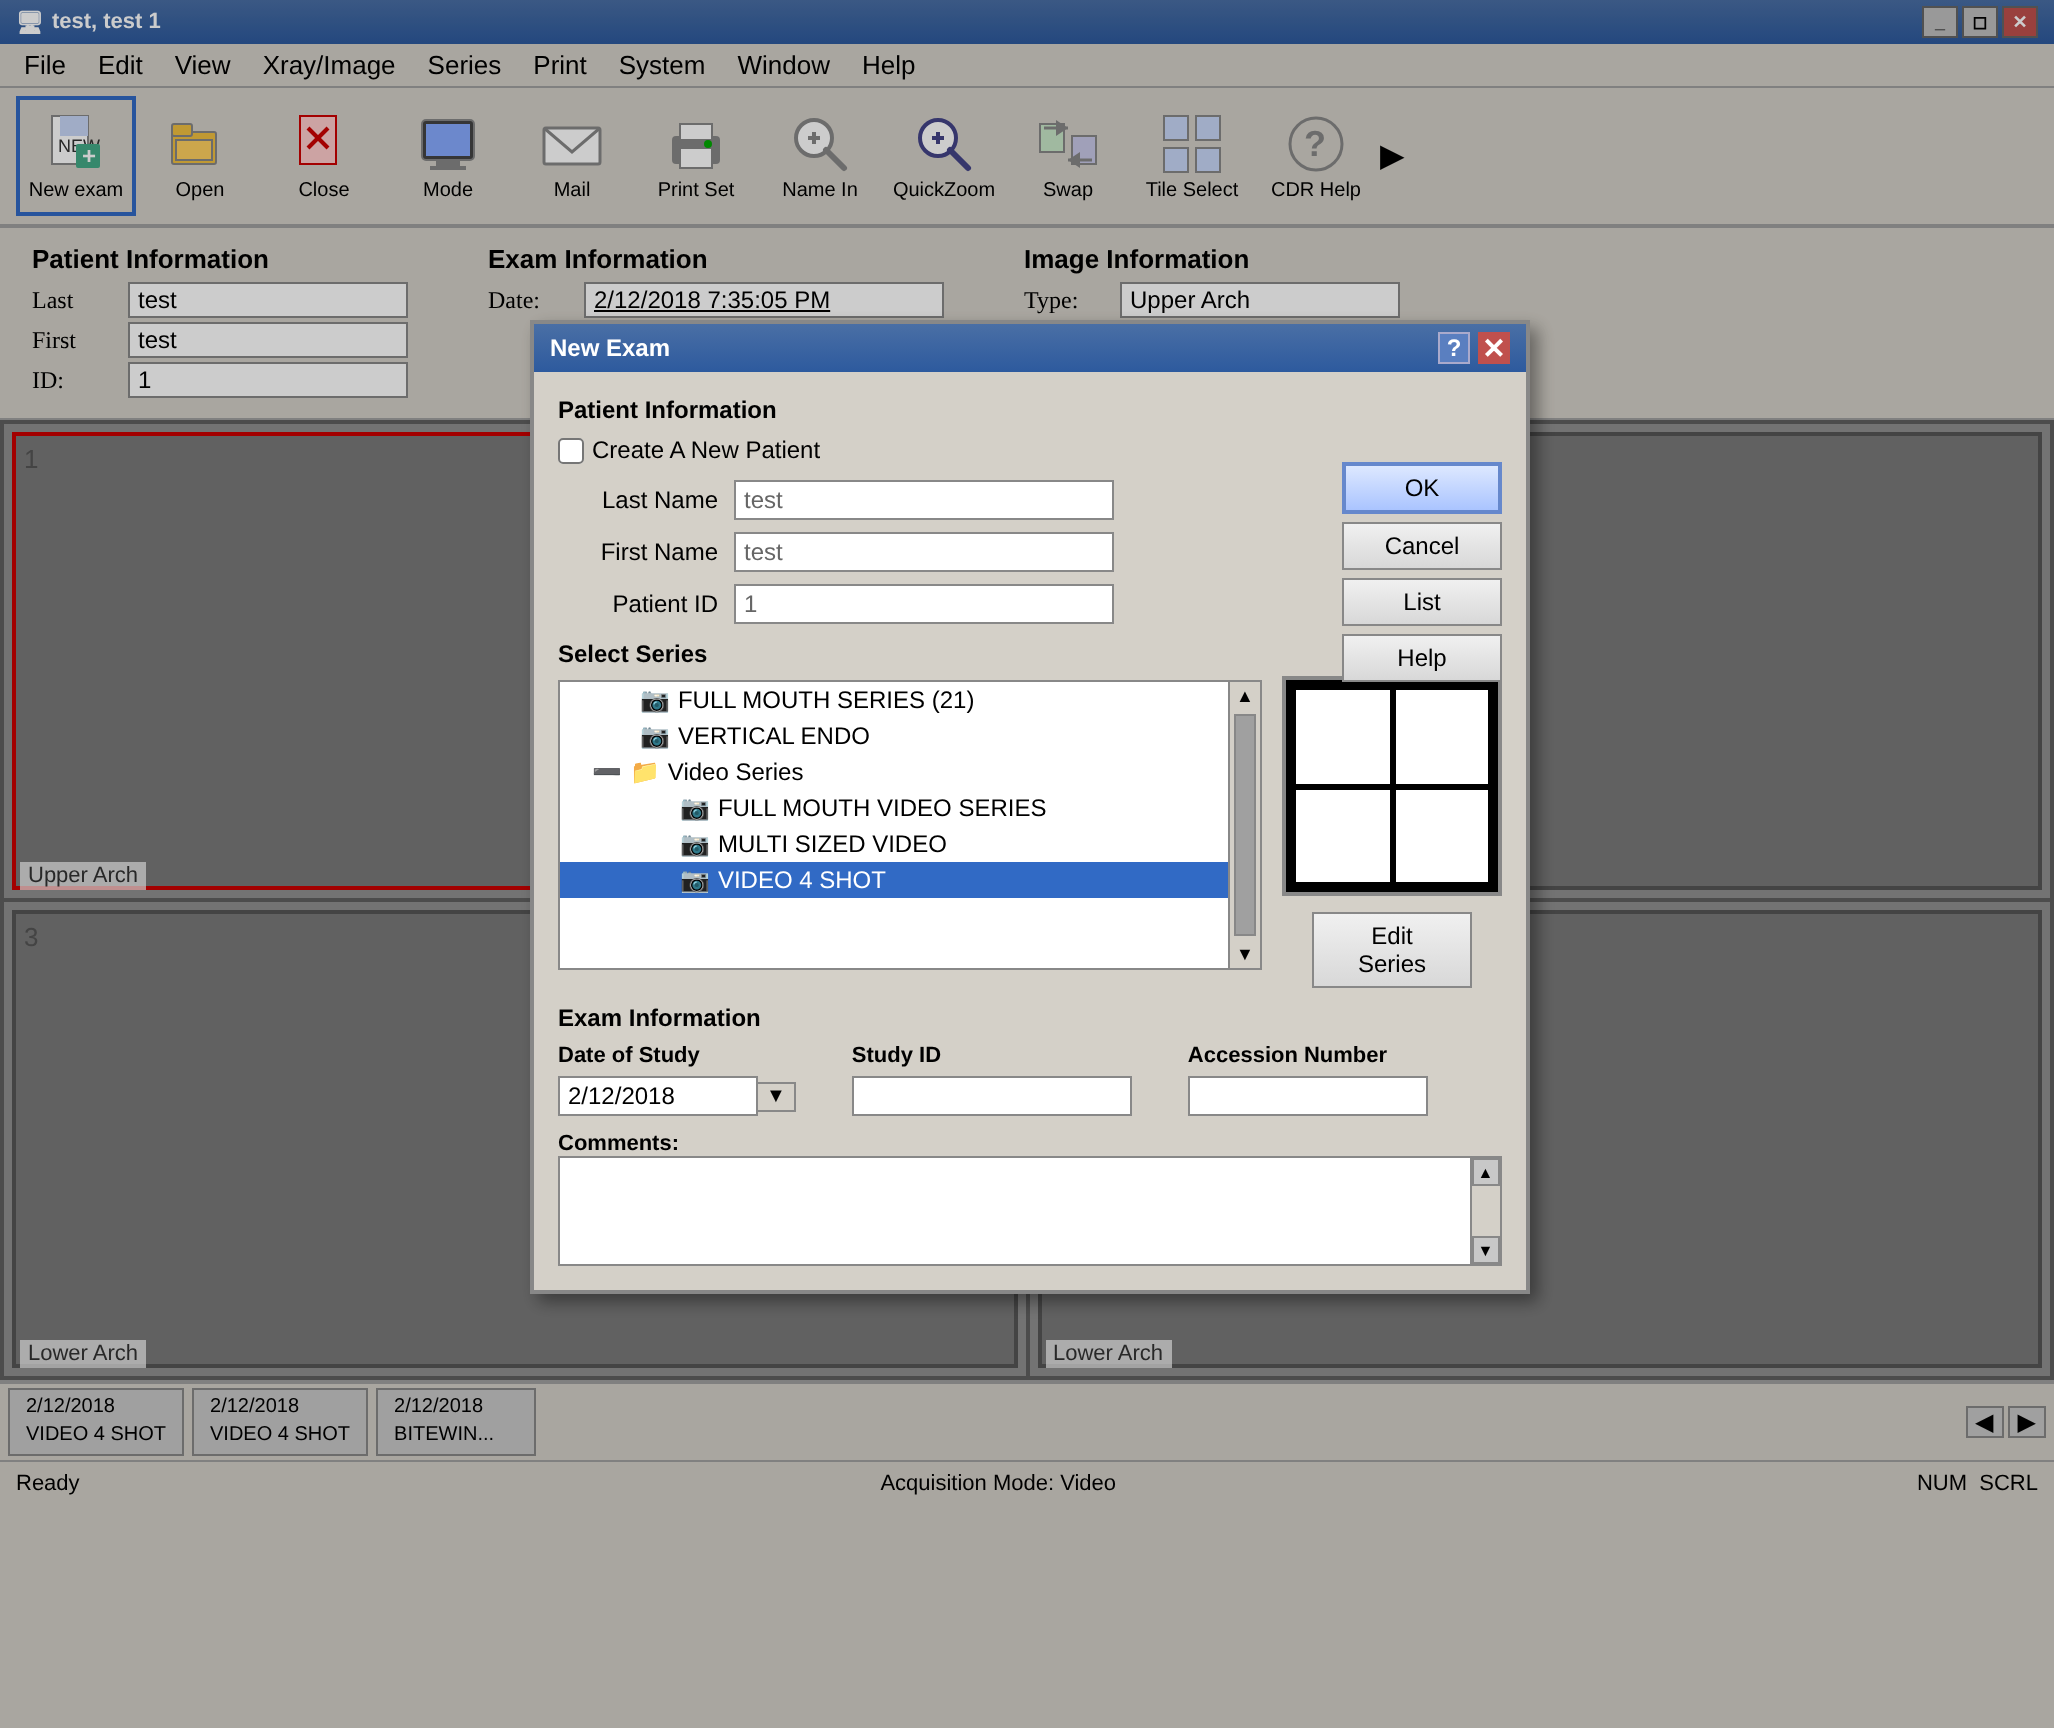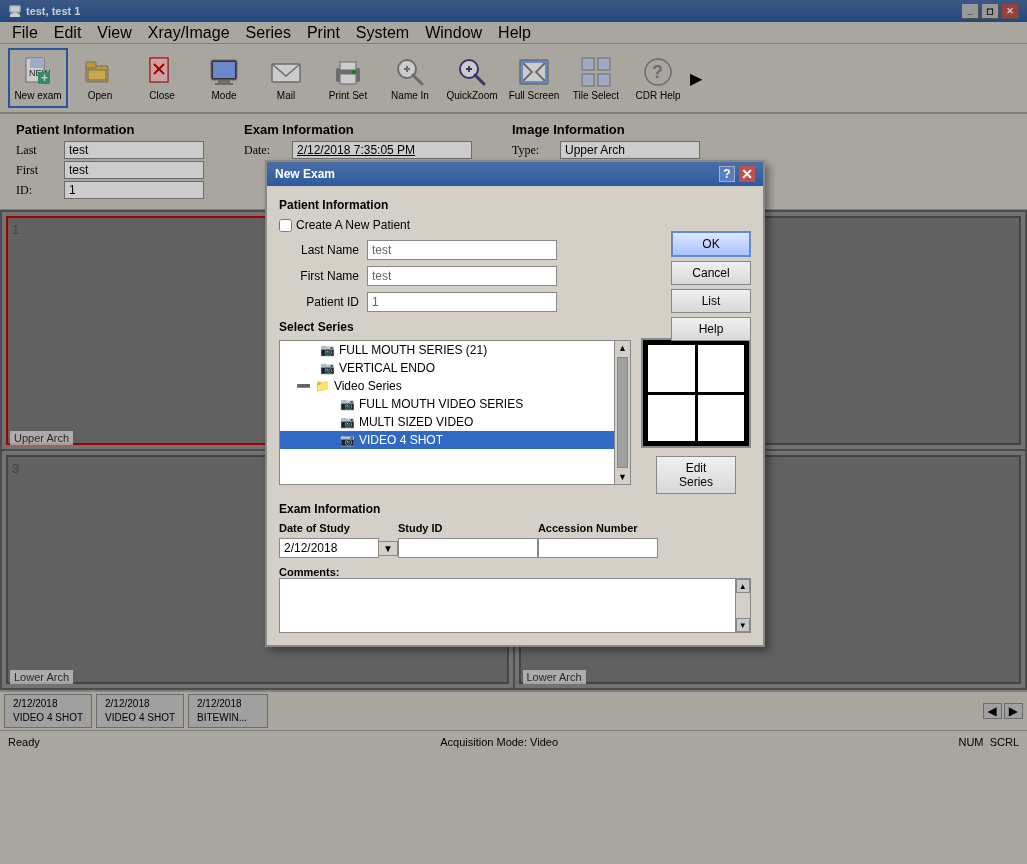--- a/index.html
+++ b/index.html
@@ -7,21 +7,21 @@
     
     
     #title-bar { background: linear-gradient(to bottom, #4a6fa5, #2d5a9e); height: 22px; display: flex; align-items: center; padding: 0 8px; color: white; font-size: 11px; font-weight: bold; justify-content: space-between; }
     #title-bar .title-text { display: flex; align-items: center; gap: 4px; }
     #title-bar .window-controls { display: flex; gap: 2px; }
     .win-btn { width: 18px; height: 16px; background: #c0c0c0; border: 1px solid #666; font-size: 9px; display: flex; align-items: center; justify-content: center; cursor: pointer; color: #000; }
     .win-btn.close { background: #c0504d; color: white; }
 
     
     #menu-bar { background: #d4d0c8; height: 22px; display: flex; align-items: center; border-bottom: 1px solid #a0a0a0; padding: 0 4px; }
-    .menu-item { padding: 2px 8px; font-size: 16px; cursor: pointer; }
+    .menu-item { padding: 2px 8px; font-size: 13px; cursor: pointer; }
 
     
     #toolbar { background: #d4d0c8; height: 70px; display: flex; align-items: center; padding: 4px 8px; border-bottom: 2px solid #a0a0a0; gap: 2px; }
     .tool-btn { display: flex; flex-direction: column; align-items: center; justify-content: center; width: 60px; height: 60px; background: #d4d0c8; border: 1px solid transparent; cursor: pointer; font-size: 10px; gap: 2px; }
     .tool-btn.active { border: 2px solid #316ac5; }
     .tool-icon { width: 32px; height: 32px; display: flex; align-items: center; justify-content: center; }
 
     
     #patient-area { background: #d4d0c8; padding: 8px 16px; display: flex; gap: 40px; border-bottom: 1px solid #a0a0a0; }
     .info-section h3 { font-size: 13px; font-weight: bold; margin-bottom: 4px; }
@@ -76,21 +76,21 @@
     .series-preview { width: 110px; height: 110px; background: black; border: 2px solid #888; display: grid; grid-template-columns: 1fr 1fr; grid-template-rows: 1fr 1fr; gap: 3px; padding: 5px; }
     .preview-cell { background: white; border: 2px solid white; }
     
     
     .series-tree::-webkit-scrollbar { width: 16px; }
     .series-tree::-webkit-scrollbar-track { background: #d4d0c8; }
     .series-tree::-webkit-scrollbar-thumb { background: #a0a0a0; border: 1px solid #888; }
 
     
     .exam-info-section { margin-top: 8px; }
-    .exam-info-row { display: flex; gap: 0; align-items: flex-start; }
+    .exam-info-row { display: flex; gap: 28px; align-items: flex-start; }
     .exam-info-col { display: flex; flex-direction: column; gap: 4px; }
     .exam-info-label { font-size: 11px; font-weight: bold; }
     .exam-info-input { border: 1px solid #888; background: white; padding: 2px 4px; font-size: 12px; }
     .date-input-wrap { display: flex; align-items: center; }
     .date-btn { background: #d4d0c8; border: 1px solid #888; border-left: none; padding: 1px 4px; font-size: 10px; cursor: pointer; }
     .comments-area { border: 1px solid #888; background: white; width: 100%; height: 55px; font-size: 12px; padding: 2px; resize: none; }
     .comments-wrap { position: relative; display: flex; }
     .comments-scrollbar { width: 16px; background: #d4d0c8; border: 1px solid #888; border-left: none; display: flex; flex-direction: column; justify-content: space-between; }
     .scroll-arrow { width: 100%; height: 14px; background: #c8c8c8; border: 1px solid #888; font-size: 8px; display: flex; align-items: center; justify-content: center; cursor: pointer; }
 
@@ -215,32 +215,34 @@
       <svg width="32" height="32" viewBox="0 0 32 32">
         <circle cx="13" cy="13" r="9" fill="white" stroke="#448" stroke-width="2"></circle>
         <line x1="10" y1="13" x2="16" y2="13" stroke="#448" stroke-width="2"></line>
         <line x1="13" y1="10" x2="13" y2="16" stroke="#448" stroke-width="2"></line>
         <line x1="19" y1="19" x2="28" y2="28" stroke="#448" stroke-width="3" stroke-linecap="round"></line>
       </svg>
     </div>
     <span>QuickZoom</span>
   </div>
 
-
-  <div class="tool-btn">
-    <div class="tool-icon">
-      <svg width="32" height="32" viewBox="0 0 32 32">
-        <rect x="2" y="4" width="28" height="24" fill="#88aaff" stroke="#888" stroke-width="1.5" rx="1"></rect>
-        <rect x="5" y="7" width="22" height="18" fill="white"></rect>
-        <polyline points="5,7 14,16 5,25" fill="none" stroke="#888" stroke-width="2"></polyline>
-        <polyline points="27,7 18,16 27,25" fill="none" stroke="#888" stroke-width="2"></polyline>
-      </svg>
-    </div>
-    <span>Full Screen</span>
-  </div>
+  <div class="tool-btn">
+    <div class="tool-icon">
+      <svg width="32" height="32" viewBox="0 0 32 32">
+        <rect x="2" y="6" width="12" height="14" fill="#c8e8c8" stroke="#888" stroke-width="1"></rect>
+        <rect x="18" y="12" width="12" height="14" fill="#c8c8e8" stroke="#888" stroke-width="1"></rect>
+        <path d="M10 4 L16 8 L10 12 Z" fill="#888"></path>
+        <path d="M22 20 L16 24 L22 28 Z" fill="#888"></path>
+        <line x1="4" y1="8" x2="16" y2="8" stroke="#888" stroke-width="1.5"></line>
+        <line x1="16" y1="24" x2="28" y2="24" stroke="#888" stroke-width="1.5"></line>
+      </svg>
+    </div>
+    <span>Swap</span>
+  </div>
+
 
   <div class="tool-btn">
     <div class="tool-icon">
       <svg width="32" height="32" viewBox="0 0 32 32">
         <rect x="2" y="2" width="12" height="12" fill="#c8d8f8" stroke="#888" stroke-width="1"></rect>
         <rect x="18" y="2" width="12" height="12" fill="#c8d8f8" stroke="#888" stroke-width="1"></rect>
         <rect x="2" y="18" width="12" height="12" fill="#c8d8f8" stroke="#888" stroke-width="1"></rect>
         <rect x="18" y="18" width="12" height="12" fill="#c8d8f8" stroke="#888" stroke-width="1"></rect>
       </svg>
     </div>

